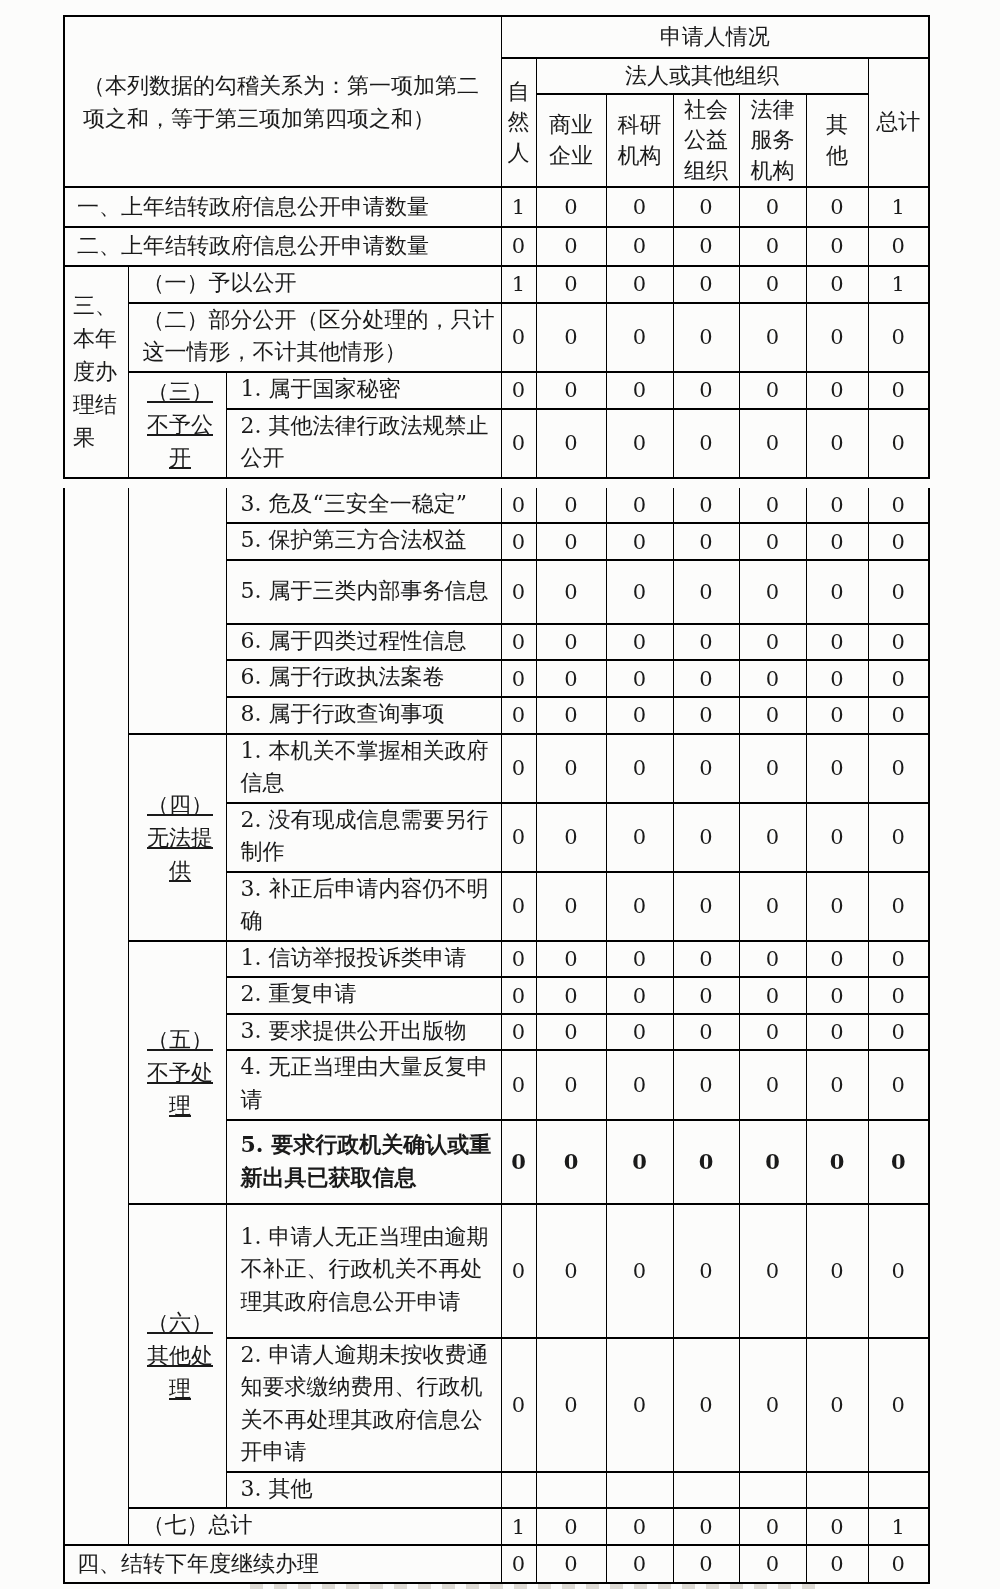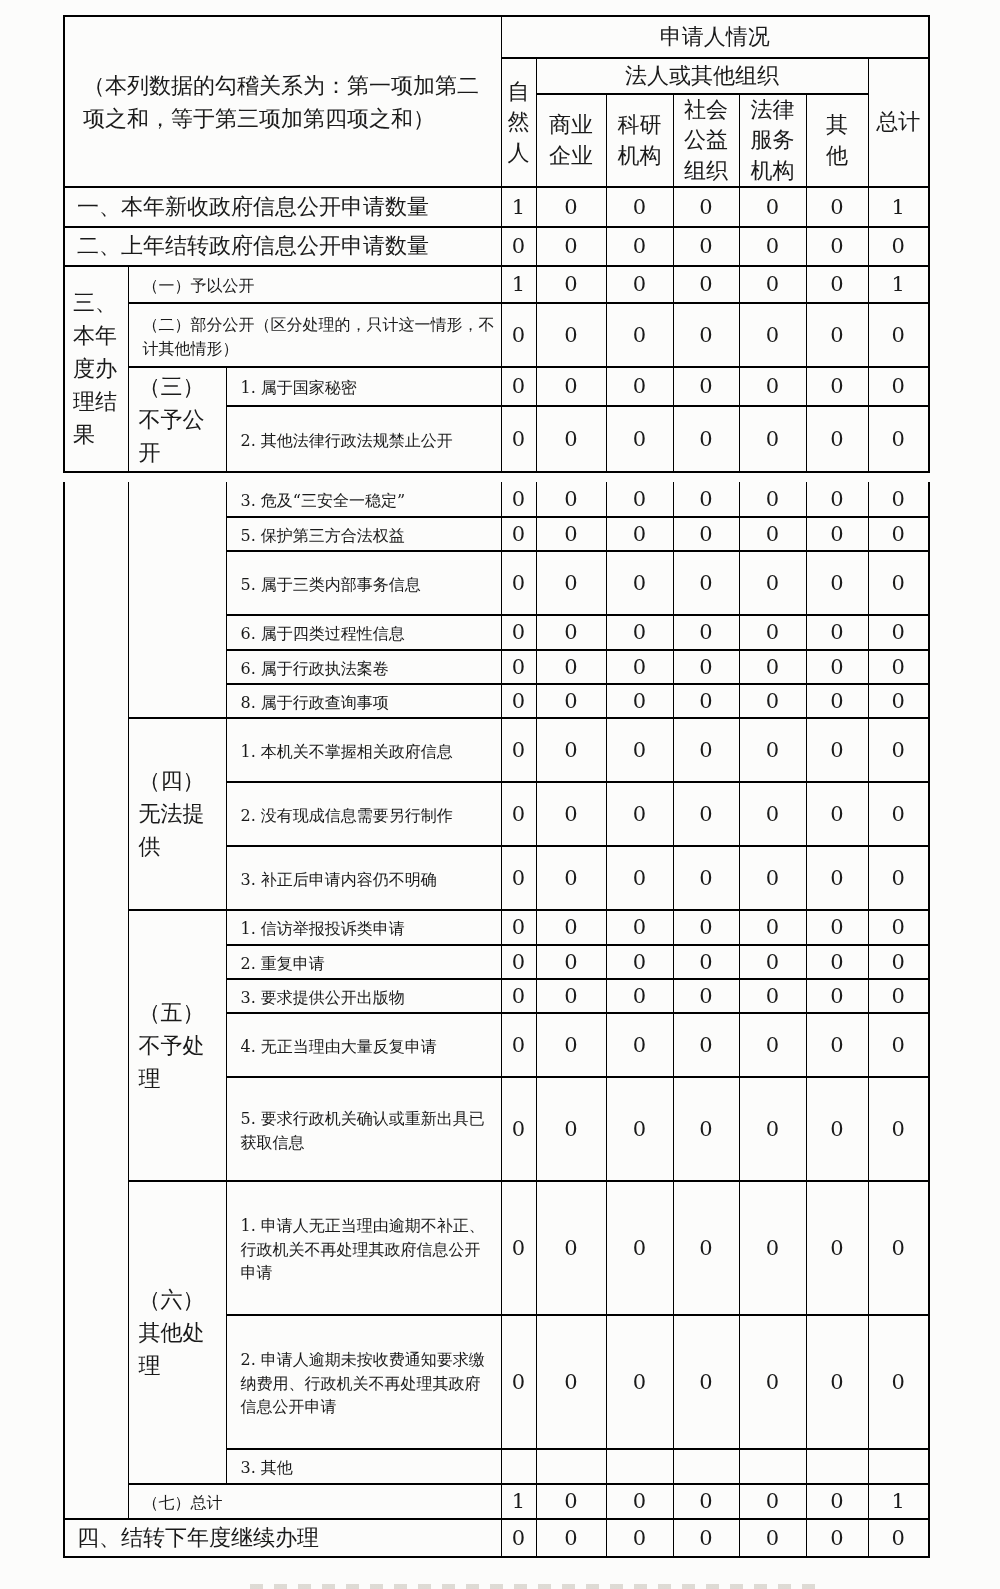--- a/index.html
+++ b/index.html
@@ -8,28 +8,28 @@
     padding:15px 0 0 63px;overflow:hidden;background:#fcfcfb;}
   table.tbl{border-collapse:collapse;table-layout:fixed;width:865px;
     border:2px solid #000;}
   table.tbl td{border:2px solid #000;border-left-width:1.5px;border-right-width:1.5px;
     box-sizing:border-box;vertical-align:middle;overflow:hidden;}
   table.part2{border-top:0;}
   table.part2 tr.first > td{border-top:0;}
   .gap{height:9px;}
   .hc{font-size:22px;text-align:center;line-height:1.38;padding:0 2px;}
   .note{font-size:22px;line-height:1.5;padding:20px 18px;text-align:left;}
-  .lbl{font-size:16px;line-height:1.48;text-align:left;padding:6px 6px 2px 14px;}
+  .lbl{font-size:22px;line-height:1.48;text-align:left;padding:0 6px 2px 14px;}
   .lbl3{font-size:22px;line-height:1.48;text-align:left;padding:2px 6px 2px 12px;}
   .acell{font-size:22px;line-height:1.5;text-align:left;padding:2px 4px 2px 8px;font-family:Liberation Serif, serif;}
-  .bcell{font-size:22px;line-height:1.5;text-align:left;padding:2px 4px 2px 10px;}
+  .bcell{font-size:22px;line-height:1.5;text-align:center;padding:2px 4px 2px 10px;text-decoration:underline;}
   td.num{font-size:21px;text-align:center;padding:0 2px;}
   .stack1{display:inline-block;width:1.15em;}
   tr.r34{height:34px;} tr.r35{height:35px;} tr.r37{height:37px;} tr.r40{height:40px;}
-  tr.r62{height:62px;} tr.r66{height:64px;} tr.r84{height:104px;} tr.r134{height:134px;}
+  tr.r62{height:62px;} tr.r66{height:64px;} tr.r84{height:84px;font-weight:bold;} tr.r134{height:134px;}
   tr.hrow1{height:42px;} tr.hrow2{height:36px;} tr.hrow3{height:92px;}
   .cutoff{position:absolute;left:250px;bottom:0;width:565px;height:5px;opacity:.45;
     background:repeating-linear-gradient(90deg,#b9b2a6 0 13px,transparent 13px 24px);}
 </style>
 </head>
 <body>
 
 <div class="page">
 
   <table class="tbl part1">
@@ -56,21 +56,21 @@
       <td class="hc" rowspan="2">总计</td>
     </tr>
     <tr class="hrow3">
       <td class="hc">商业企业</td>
       <td class="hc">科研机构</td>
       <td class="hc">社会公益组织</td>
       <td class="hc">法律服务机构</td>
       <td class="hc"><span class="stack1">其他</span></td>
     </tr>
     <tr class="r40">
-      <td class="lbl3" colspan="3">一、本年新收政府信息公开申请数量</td>
+      <td class="lbl3" colspan="3">一、上年结转政府信息公开申请数量</td>
     <td class="num">1</td>
           <td class="num">0</td>
           <td class="num">0</td>
           <td class="num">0</td>
           <td class="num">0</td>
           <td class="num">0</td>
           <td class="num">1</td>
         </tr>
     <tr class="r37">
       <td class="lbl3" colspan="3">二、上年结转政府信息公开申请数量</td>

